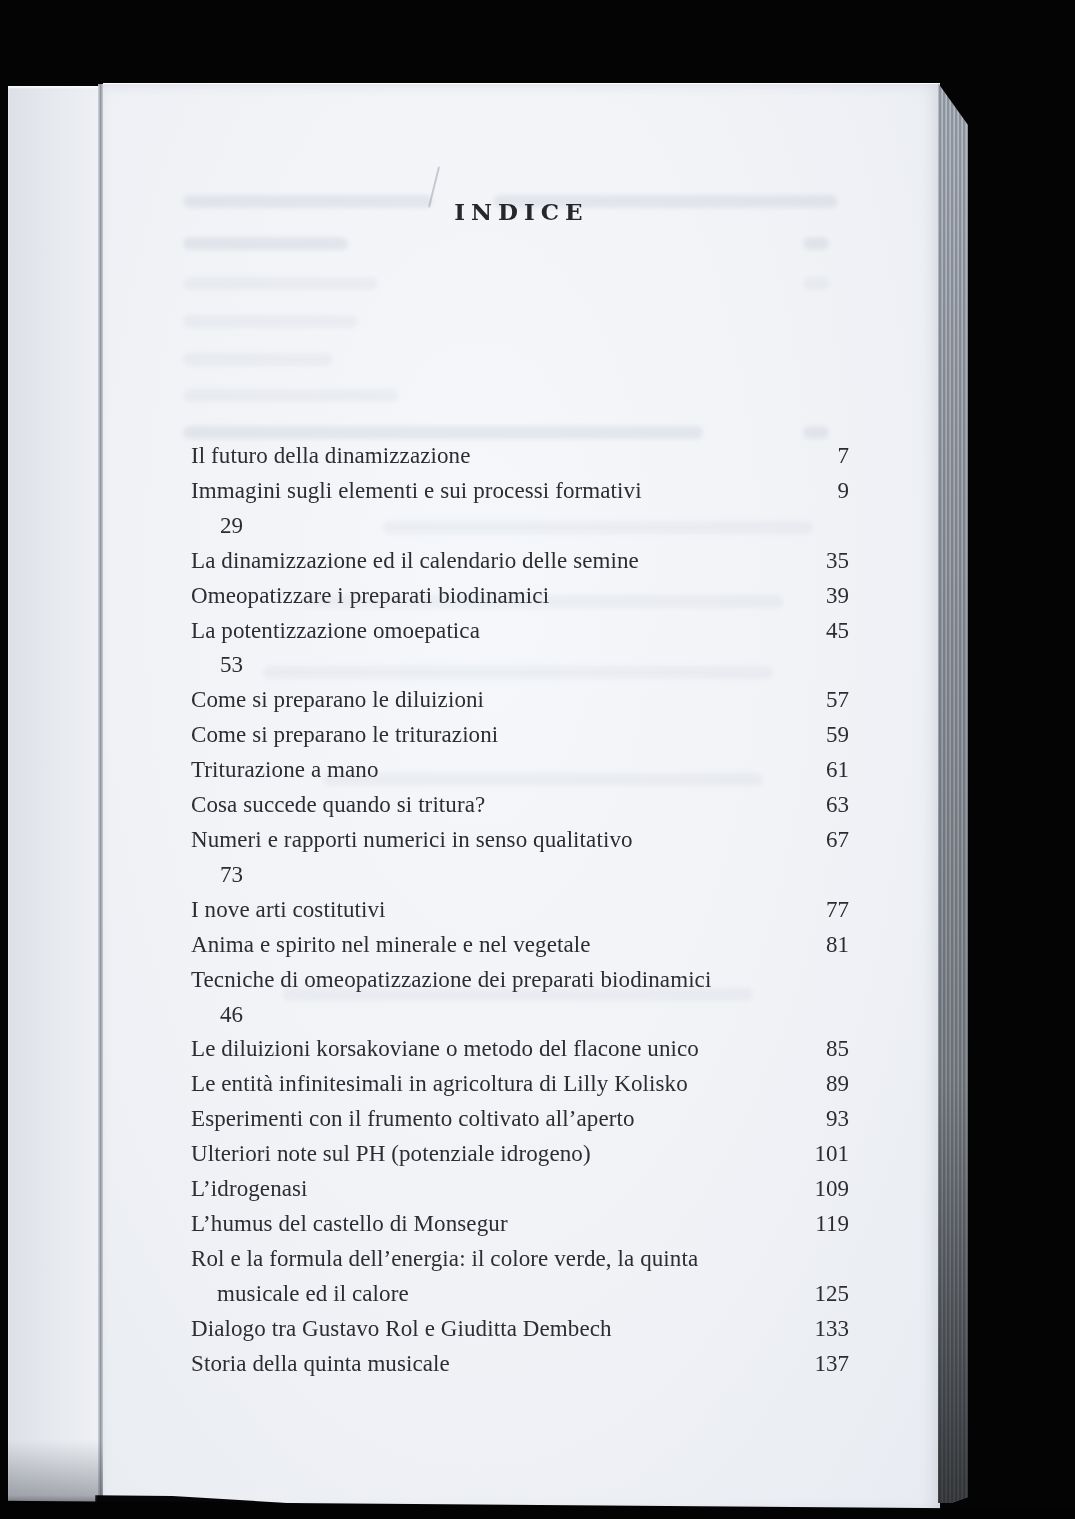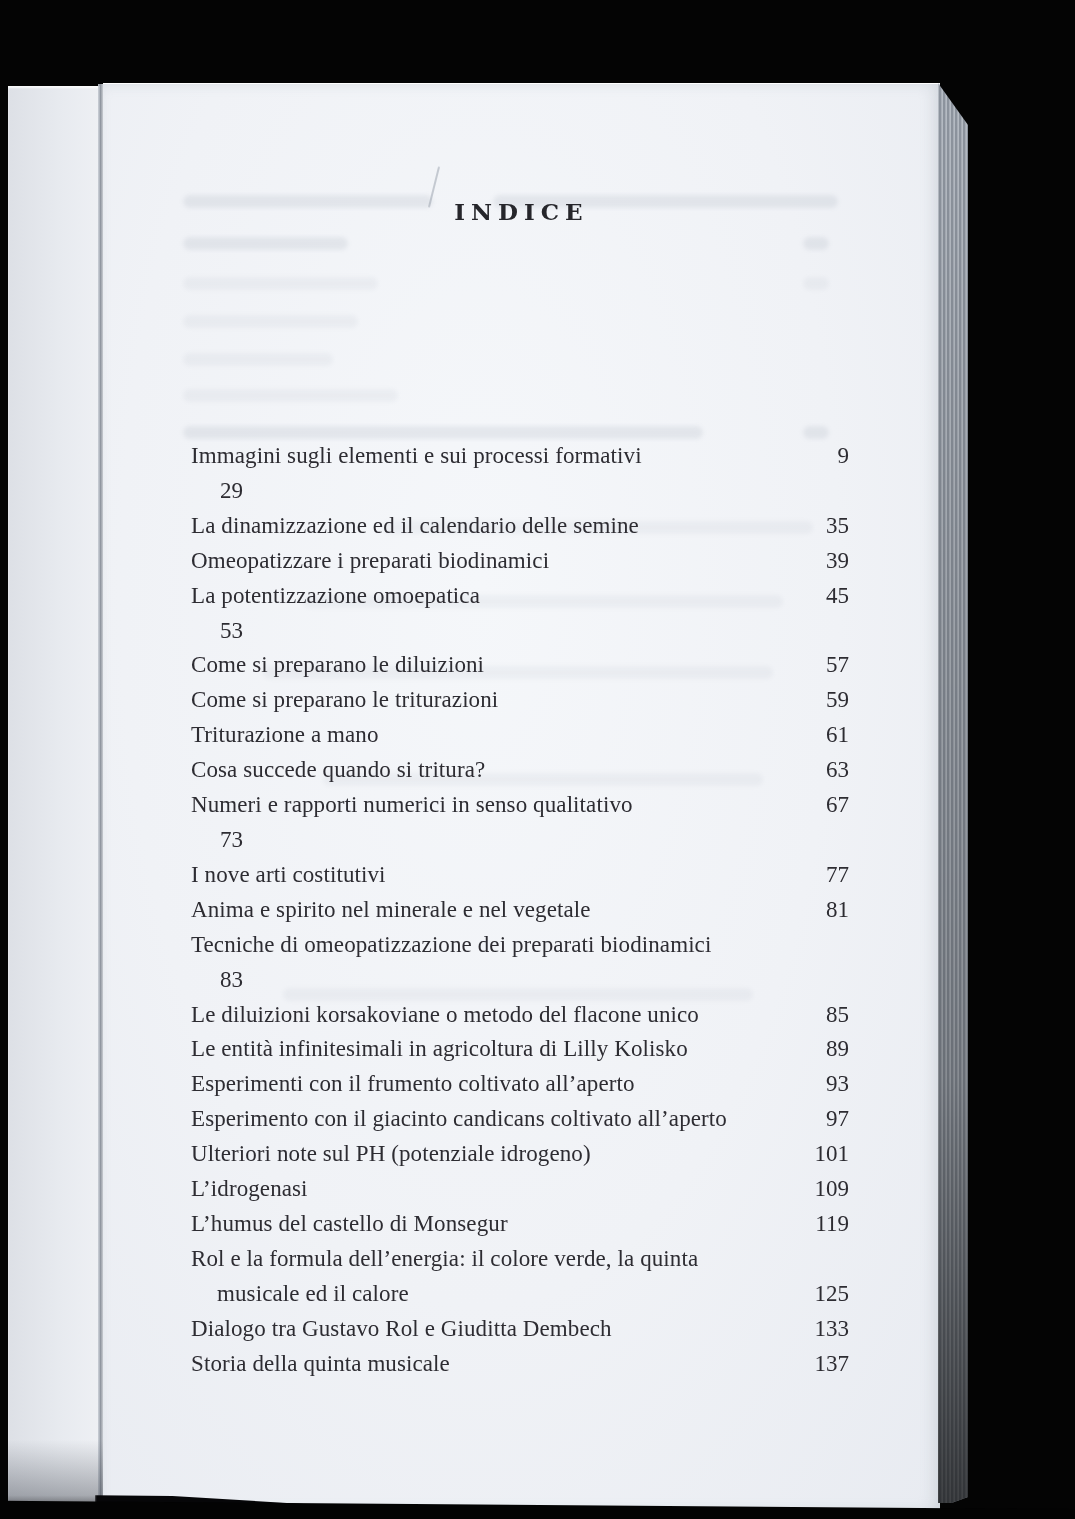--- a/index.html
+++ b/index.html
@@ -110,20 +110,24 @@
     <div class="ghost soft" style="left:280px; top:438px; width:430px;"></div>
     <div class="ghost soft" style="left:200px; top:512px; width:480px;"></div>
     <div class="ghost soft" style="left:160px; top:583px; width:510px;"></div>
     <div class="ghost soft" style="left:220px; top:690px; width:440px;"></div>
     <div class="ghost soft" style="left:180px; top:905px; width:470px;"></div>
 
     <div class="page-title">INDICE</div>
 
     <div class="toc">
         <div class="toc-row">
+          <span class="toc-title">Il futuro della dinamizzazione</span>
+          <span class="toc-page">7</span>
+        </div>
+        <div class="toc-row">
           <span class="toc-title">Immagini sugli elementi e sui processi formativi</span>
           <span class="toc-page">9</span>
         </div>
         <div class="toc-row">
           <span class="toc-page">29</span>
         </div>
         <div class="toc-row">
           <span class="toc-title">La dinamizzazione ed il calendario delle semine</span>
           <span class="toc-page">35</span>
         </div>
@@ -167,37 +171,33 @@
         </div>
         <div class="toc-row">
           <span class="toc-title">Anima e spirito nel minerale e nel vegetale</span>
           <span class="toc-page">81</span>
         </div>
         <div class="toc-row">
           <span class="toc-title">Tecniche di omeopatizzazione dei preparati biodinamici</span>
           <span class="toc-page"></span>
         </div>
         <div class="toc-row cont">
-          <span class="toc-page">83</span>
+          <span class="toc-page">46</span>
         </div>
         <div class="toc-row">
           <span class="toc-title">Le diluizioni korsakoviane o metodo del flacone unico</span>
           <span class="toc-page">85</span>
         </div>
         <div class="toc-row">
           <span class="toc-title">Le entità infinitesimali in agricoltura di Lilly Kolisko</span>
           <span class="toc-page">89</span>
         </div>
         <div class="toc-row">
           <span class="toc-title">Esperimenti con il frumento coltivato all’aperto</span>
           <span class="toc-page">93</span>
-        </div>
-        <div class="toc-row">
-          <span class="toc-title">Esperimento con il giacinto candicans coltivato all’aperto</span>
-          <span class="toc-page">97</span>
         </div>
         <div class="toc-row">
           <span class="toc-title">Ulteriori note sul PH (potenziale idrogeno)</span>
           <span class="toc-page">101</span>
         </div>
         <div class="toc-row">
           <span class="toc-title">L’idrogenasi</span>
           <span class="toc-page">109</span>
         </div>
         <div class="toc-row">

